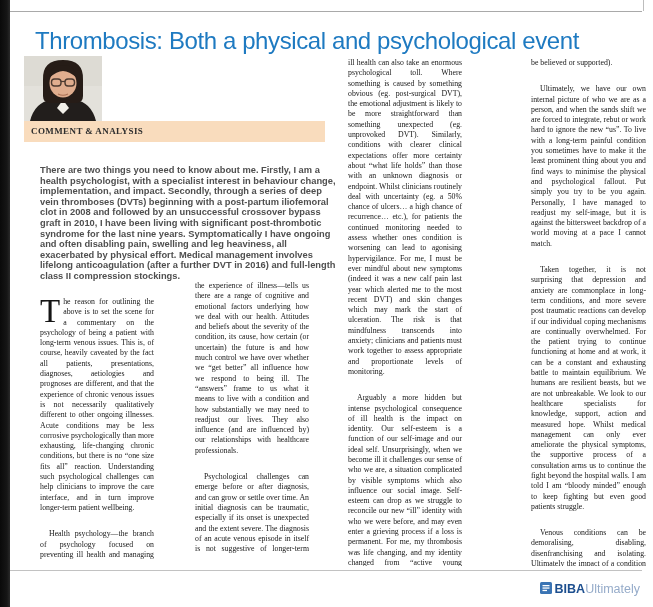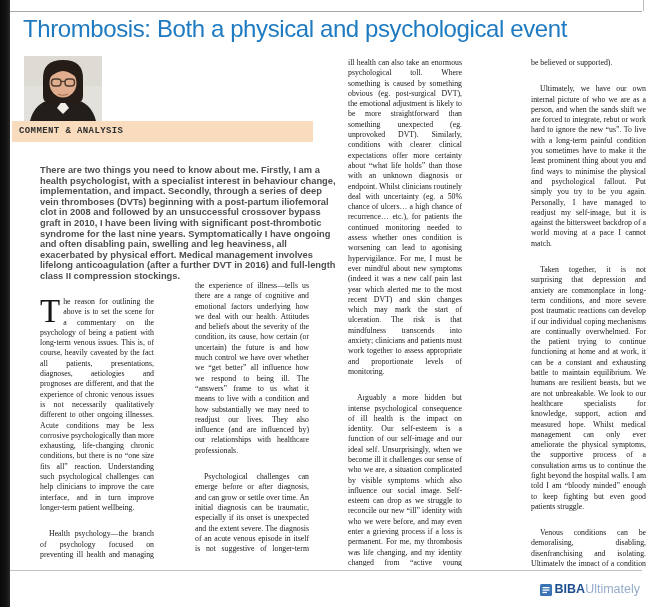--- a/index.html
+++ b/index.html
@@ -6,37 +6,37 @@
   .page {
     position:relative; width:653px; height:607px; background:#ffffff;
     overflow:hidden; font-family:"Liberation Serif", serif;
   }
   .edge-left { position:absolute; left:0; top:0; width:10px; height:607px;
     background:linear-gradient(90deg,#0a0a0a 0%,#161616 70%,#2a2a2a 100%); }
   .top-rule { position:absolute; left:10px; top:11px; width:632px; height:1px; background:#a9a9a9; }
   .corner-tick { position:absolute; right:9px; top:0; width:1px; height:11px; background:#bdbdbd; }
 
   .title {
-    position:absolute; left:23px; top:15px; width:616px; margin:0;
+    position:absolute; left:23px; top:15px; width:616px; margin:12px;
     font-family:"Liberation Sans", sans-serif; font-weight:400;
     font-size:24px; letter-spacing:-0.4px; color:#1e7ac1; white-space:nowrap;
   }
 
   .author-photo { position:absolute; left:24px; top:56px; width:78px; height:65px; overflow:hidden; }
   .author-photo svg { display:block; }
 
   .author-name {
     position:absolute; left:104px; top:70px; width:221px; text-align:center;
     font-family:"Liberation Sans", sans-serif; font-size:15px; font-weight:400;
     letter-spacing:1.6px; color:#3b3b3b;
   }
 
   .badge {
-    position:absolute; left:12px; top:121px; width:301px; height:21px; box-sizing:border-box;
-    background:#f9dcbd; font-family:Liberation Mono, monospace; font-size:9px;
+    position:absolute; left:24px; top:121px; width:301px; height:21px; box-sizing:border-box;
+    background:#f9dcbd; font-family:Liberation Serif, serif; font-size:9px;
     font-weight:700; letter-spacing:0.4px; color:#2e2e2e; line-height:21px; padding-left:7px;
   }
 
   .intro {
     position:absolute; left:24px; top:149px; width:300px; margin:16px;
     font-family:"Liberation Sans", sans-serif; font-weight:700;
     font-size:9.3px; line-height:10.6px; color:#4f4f4f; text-align:left;
   }
 
   .twocols {
@@ -61,21 +61,21 @@
 
   .footer-rule { position:absolute; left:10px; top:570px; width:632px; height:1px; background:#c2c2c2; }
   .brand {
     position:absolute; left:23px; top:576px;
     font-family:"Liberation Sans", sans-serif; font-weight:700; font-size:20px; letter-spacing:-0.6px;
   }
   .brand-a { color:#1d3a6e; }
   .brand-b { color:#aab9d1; }
 
   .publisher {
-    position:absolute; right:13px; top:582px; display:flex; align-items:flex-end;
+    position:absolute; right:13px; top:582px; display:flex; align-items:flex-start;
     font-family:"Liberation Sans", sans-serif; font-size:12.5px;
   }
   .pub-icon { width:12px; height:12px; margin-right:3px; display:inline-block; }
   .pub-a { color:#1d4f8f; font-weight:700; }
   .pub-b { color:#95abc9; font-weight:400; }
 </style>
 </head>
 <body>
 
 <div class="page">

